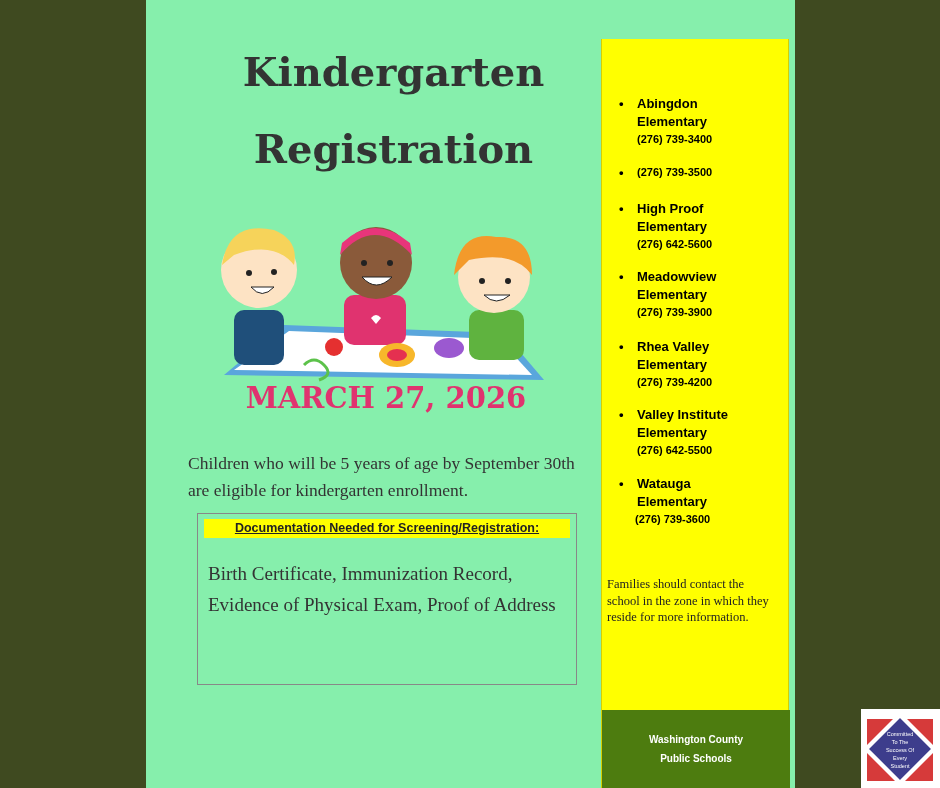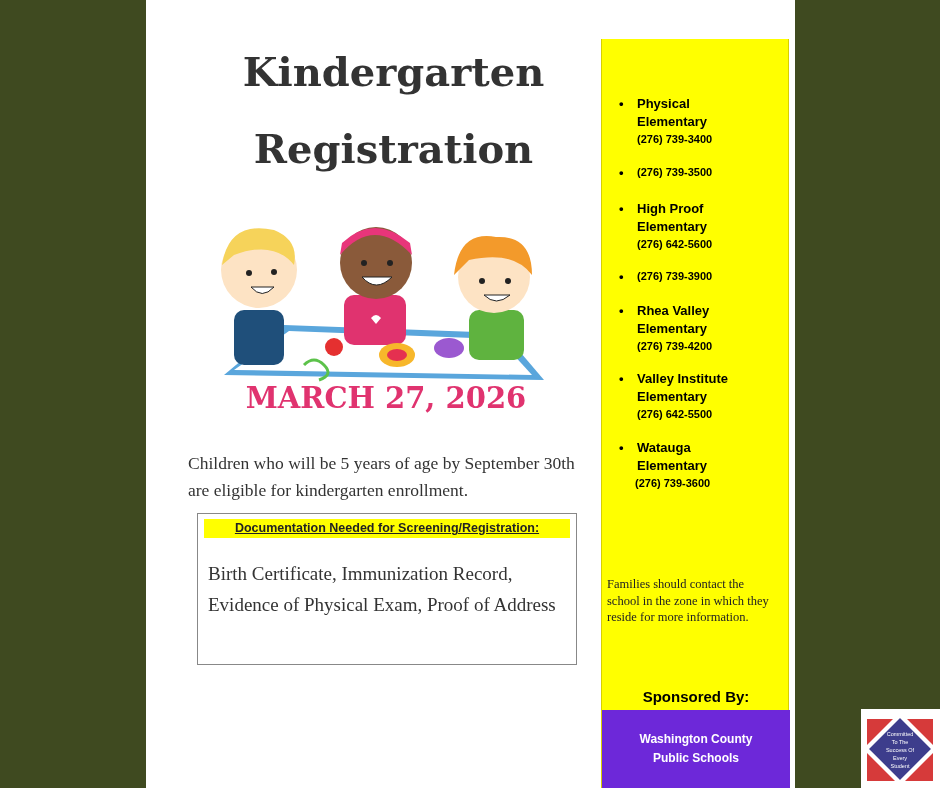--- a/index.html
+++ b/index.html
@@ -3,40 +3,40 @@
 <meta charset="utf-8">
 <style>
   html, body { margin: 0; padding: 0; }
   body {
     width: 940px; height: 788px; position: relative; overflow: hidden;
     background: #3f4a20;
     font-family: "Liberation Serif", serif;
   }
   .page {
     position: absolute; left: 146px; top: 0; width: 649px; height: 788px;
-    background: #ffffff;
+    background: #86efac;
   }
   .title {
     position: absolute; left: 0; width: 495px; text-align: center;
     font-family: "DejaVu Serif", serif; font-weight: bold; color: #333333;
     font-size: 40px; line-height: 1;
   }
   .title.l1 { top: 52px; }
   .title.l2 { top: 129px; }
   .illus { position: absolute; left: 68px; top: 215px; width: 342px; height: 172px; }
   .date {
     position: absolute; left: 0; width: 480px; top: 384px; text-align: center;
     font-family: "DejaVu Serif", serif; font-weight: bold; color: #e0336f; font-size: 29px; line-height: 1;
   }
   .eligibility {
     position: absolute; left: 42px; top: 450px; width: 410px;
     color: #333; font-size: 17.5px; line-height: 27px;
   }
   .docbox {
-    position: absolute; left: 51px; top: 513px; width: 380px; height: 152px;
+    position: absolute; left: 51px; top: 513px; width: 380px; height: 172px;
     border: 1px solid #888; box-sizing: border-box;
   }
   .docbox .hdr {
     margin: 5px 6px 0 6px; background: #ffff00; height: 19px; text-align: center;
     font-family: "Liberation Sans", sans-serif; font-weight: bold; font-size: 12.5px;
     color: #222; text-decoration: underline; line-height: 19px;
   }
   .docbox .body {
     text-align: left; color: #333; font-size: 19px; line-height: 31px; margin-top: 20px;
     padding: 0 10px;
@@ -53,23 +53,23 @@
   .school .phone { font-weight: bold; font-size: 11px; line-height: 16px; }
   .families {
     position: absolute; left: 5px; top: 537px; width: 165px;
     font-size: 12.5px; line-height: 16.5px; color: #222;
   }
   .sponsored {
     position: absolute; left: 0; width: 188px; top: 649px; text-align: center;
     font-family: "Liberation Sans", sans-serif; font-weight: bold; font-size: 15px; color: #000;
   }
   .sponsor-box {
-    position: absolute; left: 0; top: 671px; width: 188px; height: 78px; background: #6d28d9;
+    position: absolute; left: 0; top: 671px; width: 188px; height: 78px; background: #4d7c0f;
     text-align: center; color: #ffffff; font-family: "Liberation Sans", sans-serif; font-weight: bold;
-    font-size: 12px; line-height: 19px; padding-top: 20px; box-sizing: border-box;
+    font-size: 10px; line-height: 19px; padding-top: 20px; box-sizing: border-box;
   }
   .logo {
     position: absolute; left: 861px; top: 709px; width: 79px; height: 79px; background: #ffffff;
   }
 </style>
 </head>
 <body>
 
 <div class="page">
   <div class="title l1">Kindergarten</div>
@@ -115,55 +115,55 @@
   <div class="docbox">
     <div class="hdr">Documentation Needed for Screening/Registration:</div>
     <div class="body">Birth Certificate, Immunization Record, Evidence of Physical Exam, Proof of Address</div>
   </div>
 </div>
 
 <div class="sidebar">
   <ul class="schools">
     <li class="school" style="margin-bottom:17px">
       <span class="bullet">•</span>
-      <div class="name" style="width:85px">Physical Elementary</div>
+      <div class="name" style="width:85px">Abingdon Elementary</div>
       <div class="phone">(276) 739-3400</div>
     </li>
     <li class="school" style="margin-bottom:20px">
       <span class="bullet">•</span>
       <div class="phone">(276) 739-3500</div>
     </li>
     <li class="school" style="margin-bottom:16px">
       <span class="bullet">•</span>
       <div class="name" style="width:85px">High Proof Elementary</div>
       <div class="phone">(276) 642-5600</div>
     </li>
     <li class="school" style="margin-bottom:18px">
       <span class="bullet">•</span>
+      <div class="name" style="width:100px">Meadowview Elementary</div>
       <div class="phone">(276) 739-3900</div>
     </li>
     <li class="school" style="margin-bottom:16px">
       <span class="bullet">•</span>
       <div class="name" style="width:90px">Rhea Valley Elementary</div>
       <div class="phone">(276) 739-4200</div>
     </li>
     <li class="school" style="margin-bottom:17px">
       <span class="bullet">•</span>
       <div class="name" style="width:115px">Valley Institute Elementary</div>
       <div class="phone">(276) 642-5500</div>
     </li>
     <li class="school">
       <span class="bullet">•</span>
       <div class="name" style="width:85px">Watauga Elementary</div>
       <div class="phone" style="margin-left:-2px">(276) 739-3600</div>
     </li>
   </ul>
 
   <div class="families">Families should contact the school in the zone in which they reside for more information.</div>
-  <div class="sponsored">Sponsored By:</div>
   <div class="sponsor-box">
     <div>Washington County</div>
     <div>Public Schools</div>
   </div>
 </div>
 
 <div class="logo">
   <svg width="79" height="79" viewBox="0 0 79 79">
     <rect x="6" y="10" width="66" height="62" fill="#d63a3a"></rect>
     <polygon points="39,3 76,40 39,77 2,40" fill="#ffffff"></polygon>

